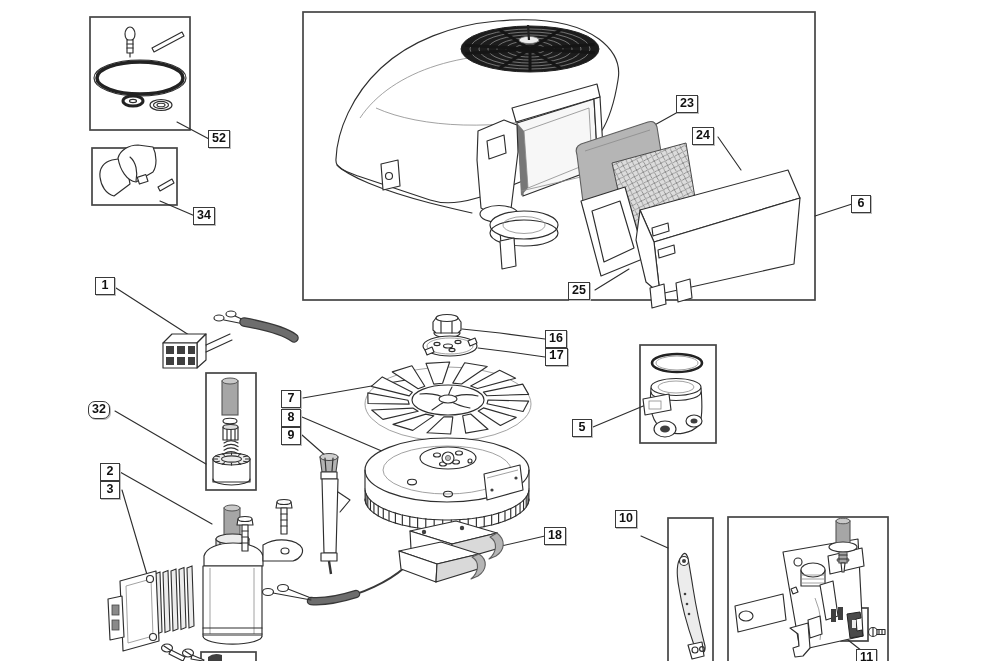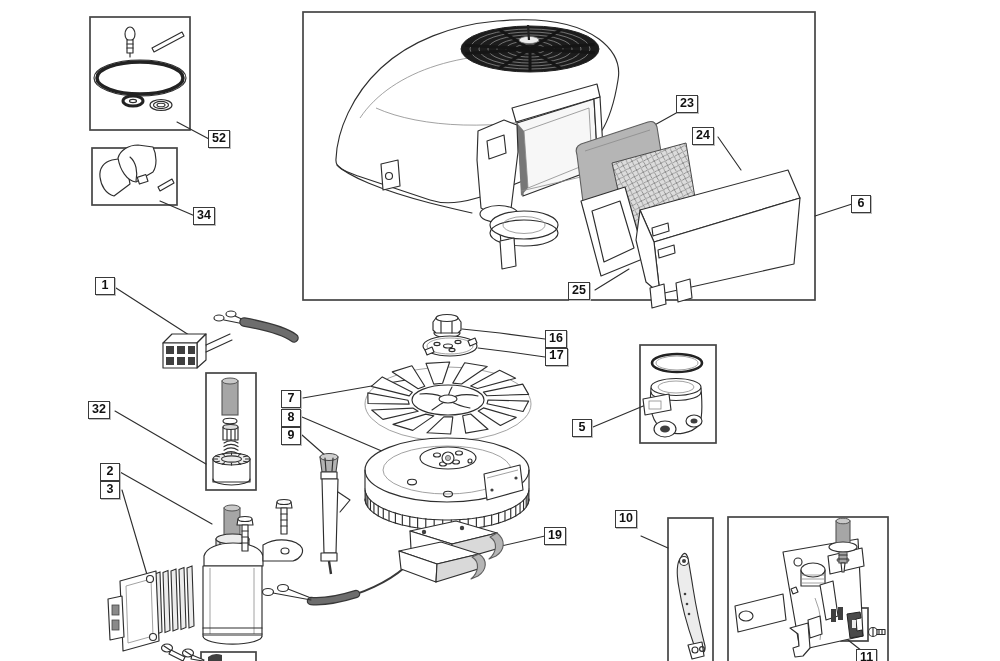--- a/index.html
+++ b/index.html
@@ -487,21 +487,21 @@
 <div class="callout" style="left:100px;top:481px;">3</div>
 <div class="callout" style="left:572px;top:419px;">5</div>
 <div class="callout" style="left:851px;top:195px;">6</div>
 <div class="callout" style="left:281px;top:390px;">7</div>
 <div class="callout" style="left:281px;top:409px;">8</div>
 <div class="callout" style="left:281px;top:427px;">9</div>
 <div class="callout" style="left:615px;top:510px;">10</div>
 <div class="callout" style="left:856px;top:649px;">11</div>
 <div class="callout" style="left:545px;top:330px;">16</div>
 <div class="callout" style="left:545px;top:348px;font-family:Liberation Mono, monospace;">17</div>
-<div class="callout" style="left:544px;top:527px;">19</div>
+<div class="callout" style="left:544px;top:527px;">18</div>
 <div class="callout" style="left:676px;top:95px;text-align:right;">23</div>
 <div class="callout" style="left:692px;top:127px;text-align:right;">24</div>
 <div class="callout" style="left:568px;top:282px;">25</div>
-<div class="callout" style="left:88px;top:401px;">32</div>
+<div class="callout" style="left:88px;top:401px;border-radius:7px;">32</div>
 <div class="callout" style="left:208px;top:130px;">52</div>
 <div class="callout" style="left:193px;top:207px;">34</div>
 
 </div>
 
 </body></html>

